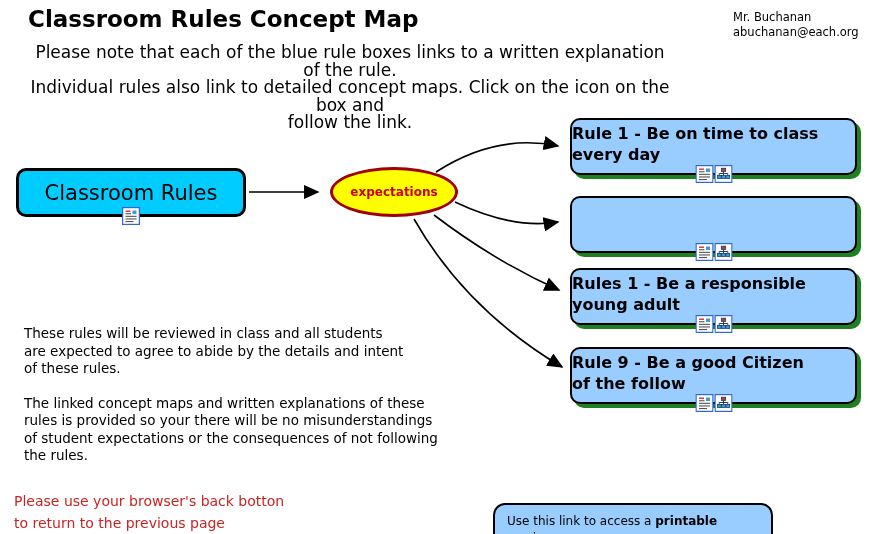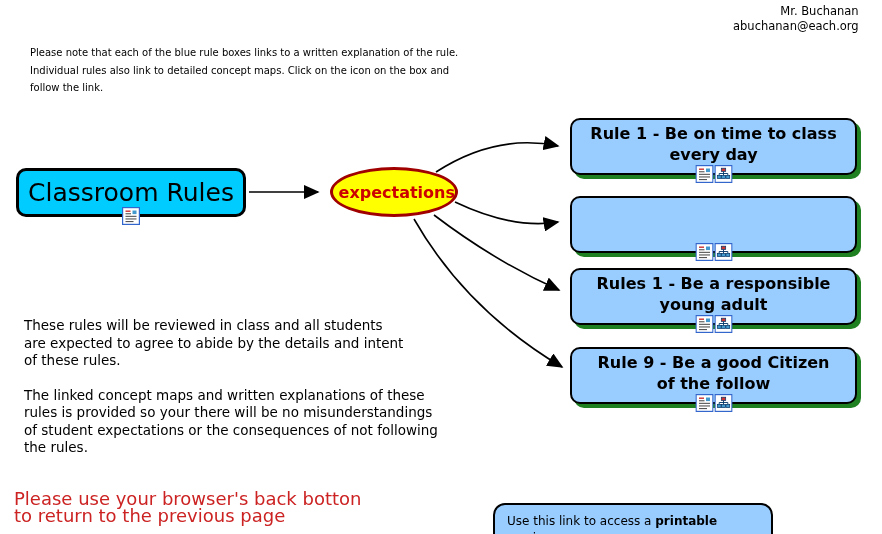--- a/index.html
+++ b/index.html
@@ -1,65 +1,66 @@
 <!DOCTYPE html>
 <html><head>
 <meta charset="utf-8">
 <style>
   html,body{margin:0;padding:0;background:#fff;}
   .canvas{
     position:relative;width:882px;height:534px;overflow:hidden;background:#ffffff;
     font-family:"DejaVu Sans","Liberation Sans",sans-serif;color:#000;
   }
   h1.title{position:absolute;left:28px;top:6px;margin:0;font-size:23px;font-weight:bold;letter-spacing:0;}
-  .intro{position:absolute;left:30px;top:44px;width:640px;font-size:10px;line-height:17.5px;white-space:pre-line;}
-  .contact{position:absolute;left:733px;top:4px;font-size:11.5px;line-height:15px;text-align:right;}
+  .intro{position:absolute;left:30px;top:44px;width:640px;font-size:17px;line-height:17.5px;white-space:pre-line;text-align:center;}
+  .contact{position:absolute;left:733px;top:10px;font-size:11.5px;line-height:15px;}
   svg.arrows{position:absolute;left:0;top:0;pointer-events:none;}
 
   .root-box{
     position:absolute;left:16px;top:168px;width:224px;height:43px;
     background:#00CCFF;border:3px solid #000;border-radius:10px;
     display:flex;align-items:center;justify-content:center;
-    font-size:25px;
+    font-size:21px;
   }
   .hub{
     position:absolute;left:330px;top:167px;width:122px;height:44px;
     background:#FFFF00;border:3px solid #A00000;border-radius:50%;
-    display:flex;align-items:center;justify-content:flex-end;
-    font-size:16px;font-weight:bold;color:#CC0000;
+    display:flex;align-items:center;justify-content:center;
+    font-size:12px;font-weight:bold;color:#CC0000;
   }
   .rule-box{
     position:absolute;left:570px;width:283px;height:49px;
     background:#99CCFF;border:2px solid #000;border-radius:10px;
     box-shadow:4px 4px 0 0 #1E8020;
-    text-align:center;font-weight:bold;font-size:16px;line-height:20.5px;
+    font-weight:bold;font-size:16px;line-height:20.5px;
     padding-top:4px;box-sizing:content-box;
   }
   .icon-row{
     position:absolute;left:50%;bottom:-10px;transform:translateX(-50%);
     display:flex;gap:1px;line-height:0;
   }
   .root-icon{position:absolute;left:50%;bottom:-11px;transform:translateX(-50%);line-height:0;}
 
   .paras{position:absolute;left:24px;top:317px;width:470px;font-size:13.5px;line-height:17.5px;}
-  .paras .para{white-space:pre-line;margin:0 0 17px 0;}
-  .backnote{position:absolute;left:14px;top:490px;font-size:18px;line-height:17px;color:#CC2222;white-space:pre-line;}
+  .paras .para{white-space:pre-line;margin:8px 0 17px 0;}
+  .backnote{position:absolute;left:14px;top:490px;font-size:14px;line-height:22px;color:#CC2222;white-space:pre-line;}
 
   .printable{
     position:absolute;left:493px;top:455px;width:252px;height:36px;
     background:#99CCFF;border:2px solid #000;border-radius:12px;
     padding:8px 12px;font-size:12px;line-height:16.5px;margin-top:48px;
   }
   .printable .icon-row{bottom:-9px;}
 </style>
 </head>
 <body>
 
 <div class="canvas">
 
+  <h1 class="title">Classroom Rules Concept Map</h1>
 
   <div class="intro">Please note that each of the blue rule boxes links to a written explanation of the rule.
 Individual rules also link to detailed concept maps. Click on the icon on the box and
 follow the link.</div>
 
   <div class="contact">
     <div>Mr. Buchanan</div>
     <div>abuchanan@each.org</div>
   </div>
 

